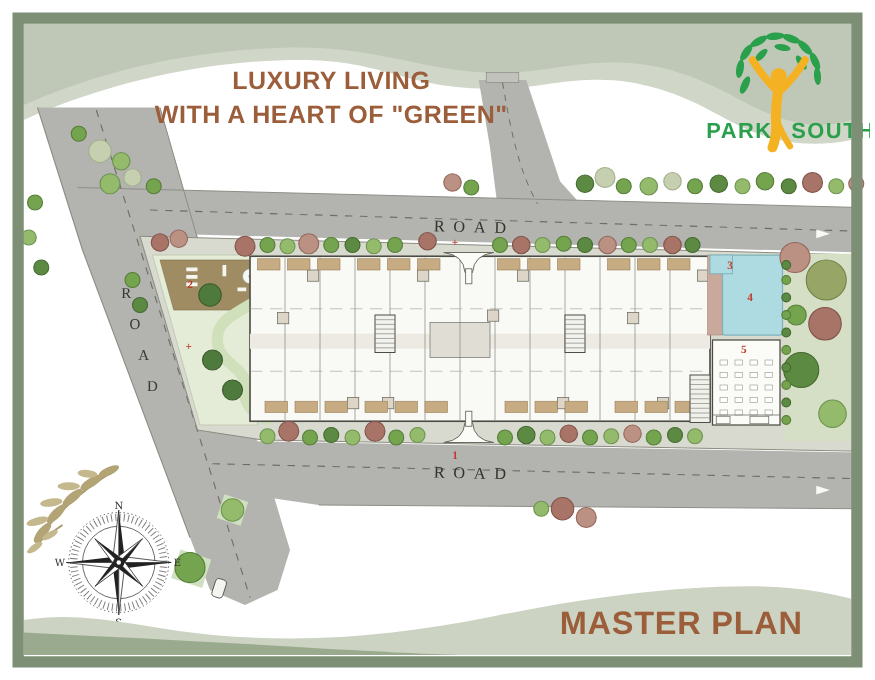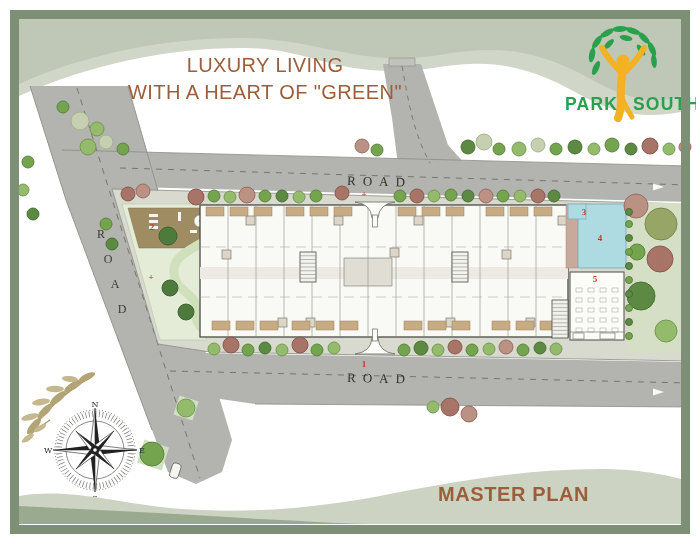--- a/index.html
+++ b/index.html
@@ -2,23 +2,23 @@
 <html><head>
 <meta charset="utf-8">
 <style>
   html,body{margin:0;padding:0;background:#fff;}
   .stage{position:relative;width:700px;height:544px;background:#fff;overflow:hidden;
          font-family:"Liberation Sans",sans-serif;}
   .plan-svg{position:absolute;left:0;top:0;z-index:1;}
   .frame{position:absolute;left:10px;top:10px;width:680px;height:524px;
          border:9px solid #7d8f74;box-sizing:border-box;z-index:6;pointer-events:none;}
   .title{position:absolute;left:120px;top:52px;width:290px;text-align:center;z-index:4;
-         color:#9c5e3a;font-weight:normal;font-size:20px;line-height:27px;letter-spacing:.4px;}
-  .masterplan{position:absolute;left:438px;top:483px;width:214px;text-align:left;z-index:4;
-         color:#9c5e3a;font-weight:bold;font-size:20px;letter-spacing:.6px;}
+         color:#9c5e3a;font-weight:bold;font-size:20px;line-height:27px;letter-spacing:.4px;}
+  .masterplan{position:absolute;left:438px;top:483px;width:214px;text-align:center;z-index:4;
+         color:#9c5e3a;font-weight:bold;font-size:26px;letter-spacing:.6px;}
   .logo-svg{position:absolute;left:556px;top:22px;z-index:4;}
   .logo-text{font-family:"Liberation Sans",sans-serif;font-weight:bold;font-size:17.5px;
          letter-spacing:1.2px;fill:#2aa04c;}
   .road-label{font-family:"Liberation Serif",serif;font-size:13px;letter-spacing:7px;fill:#33332b;}
   .road-letter{font-family:"Liberation Serif",serif;font-size:12px;fill:#3a3a32;text-anchor:middle;}
   .marker{font-family:"Liberation Serif",serif;font-weight:bold;font-size:9px;fill:#c03a2b;text-anchor:middle;}
   .compass-letter{font-family:"DejaVu Serif",serif;font-size:8px;fill:#2e2e2a;text-anchor:middle;}
 </style>
 </head>
 <body>

